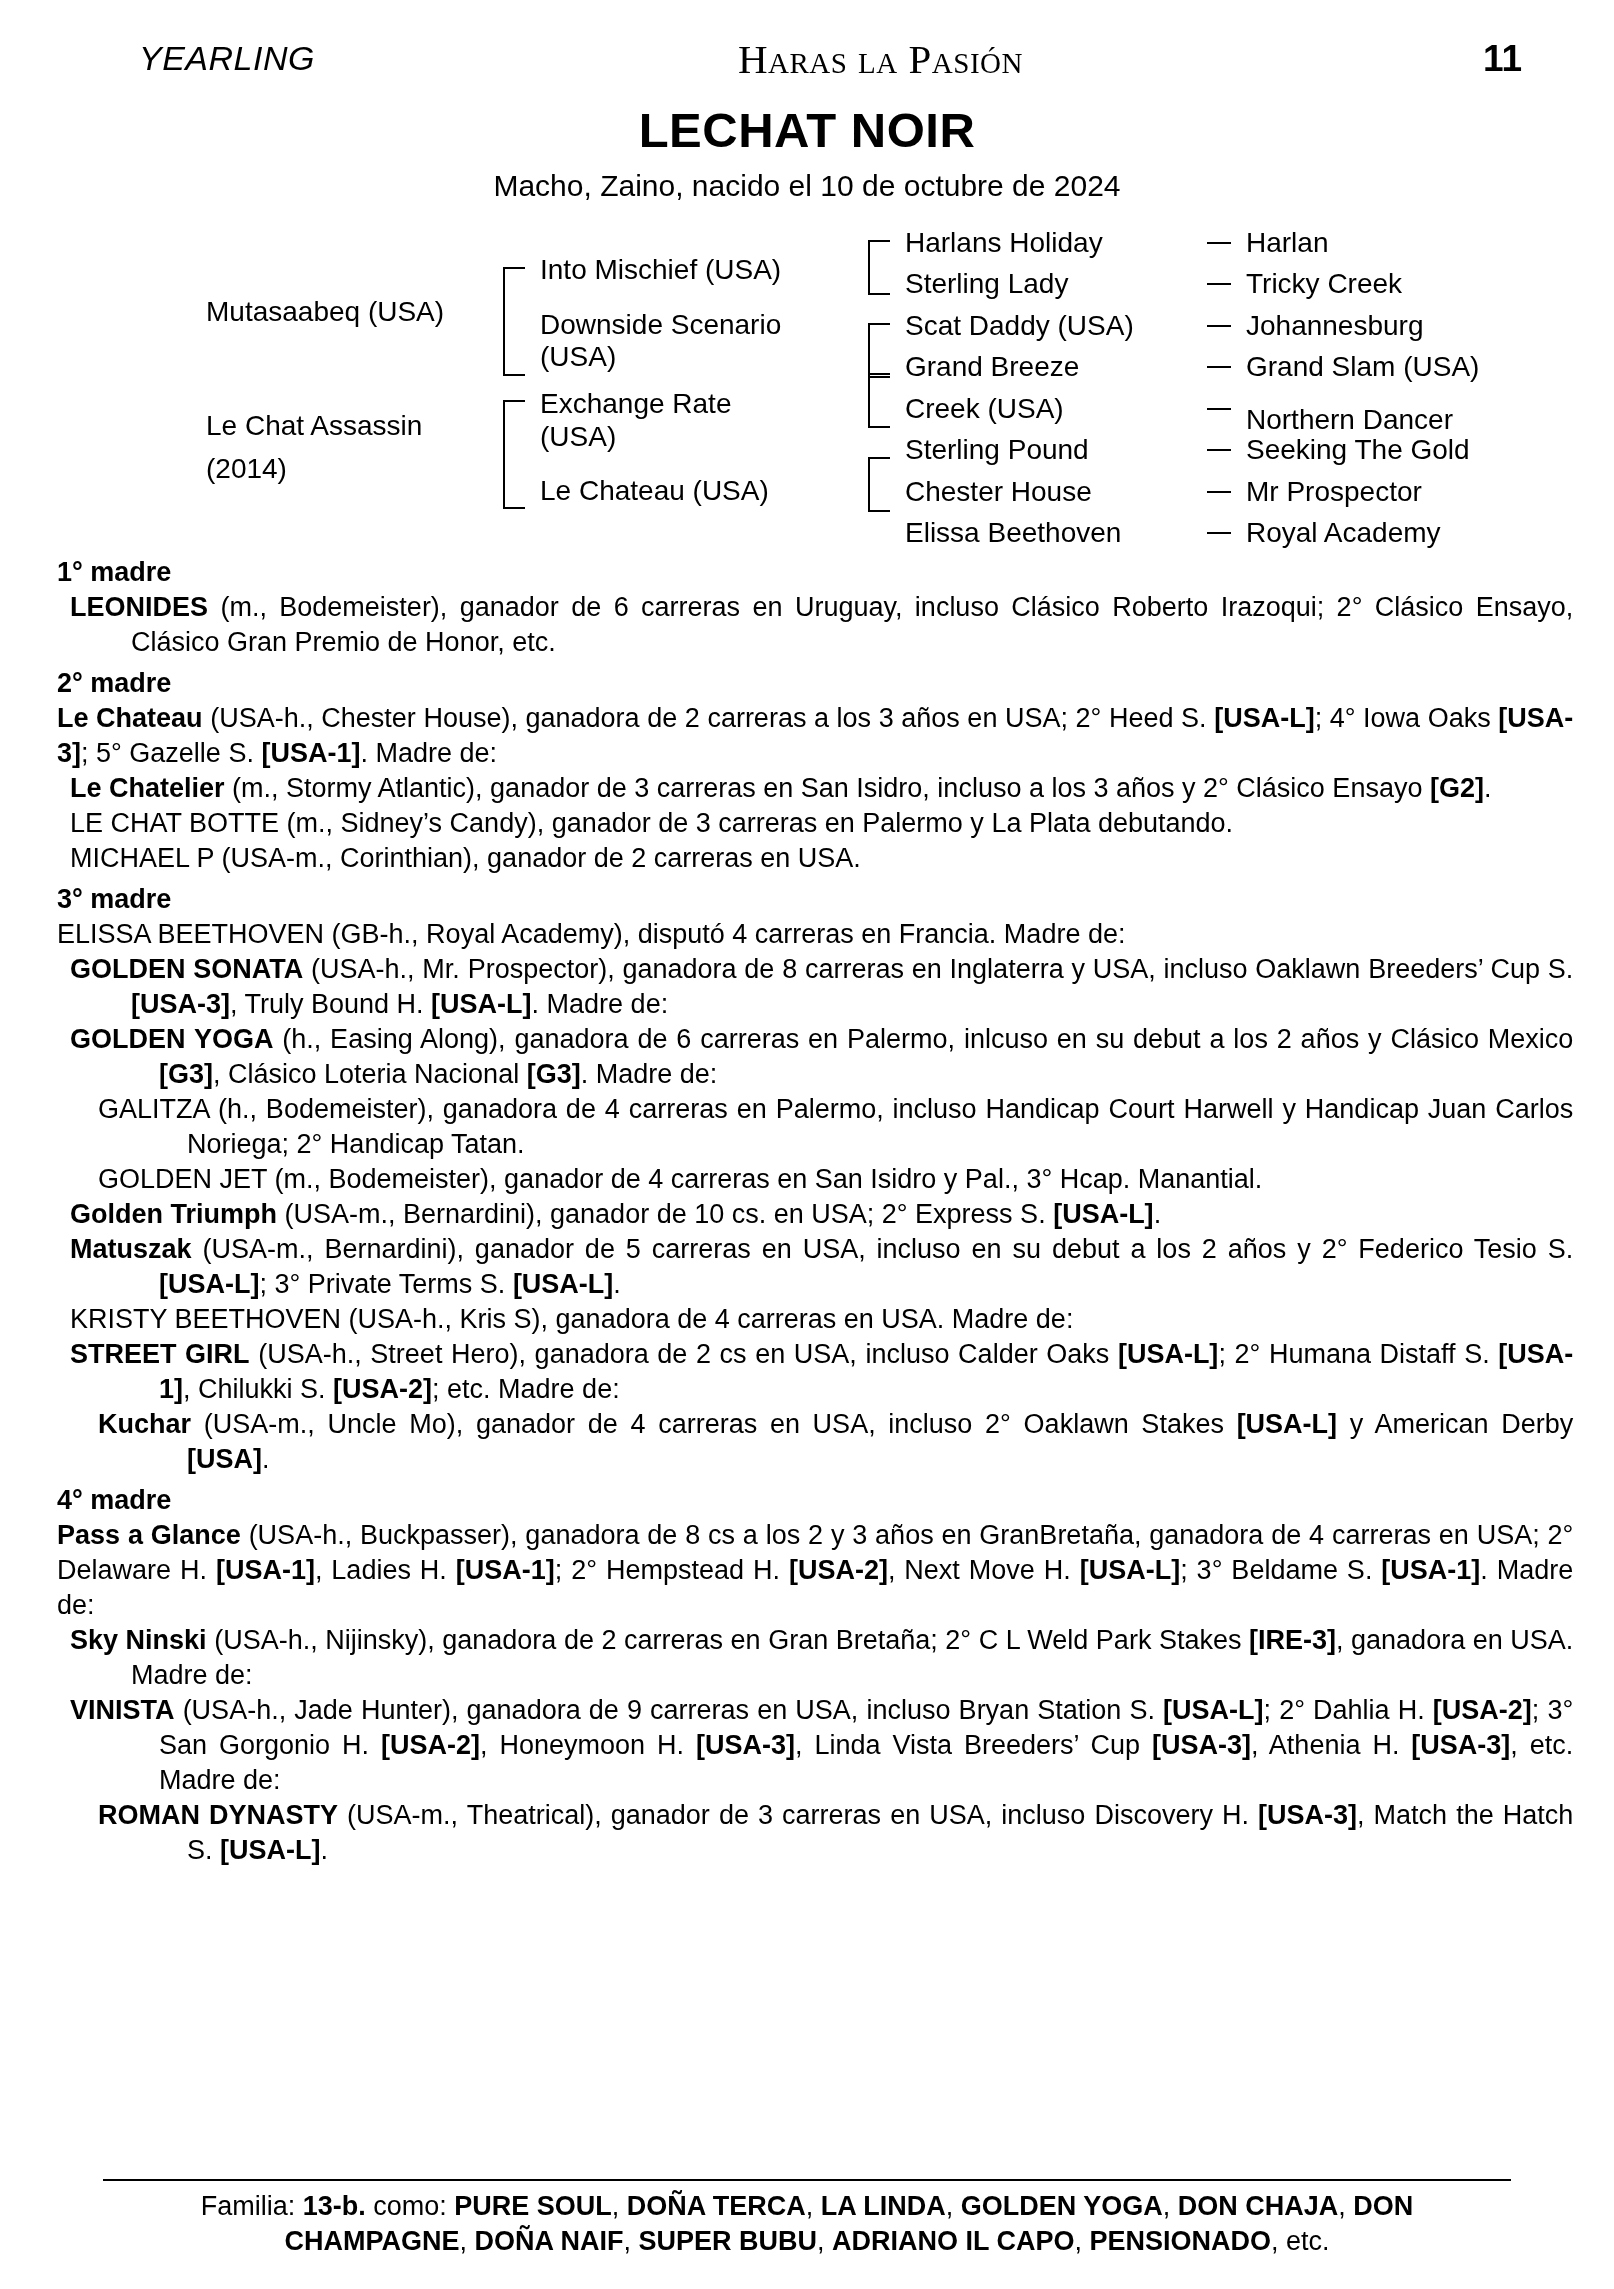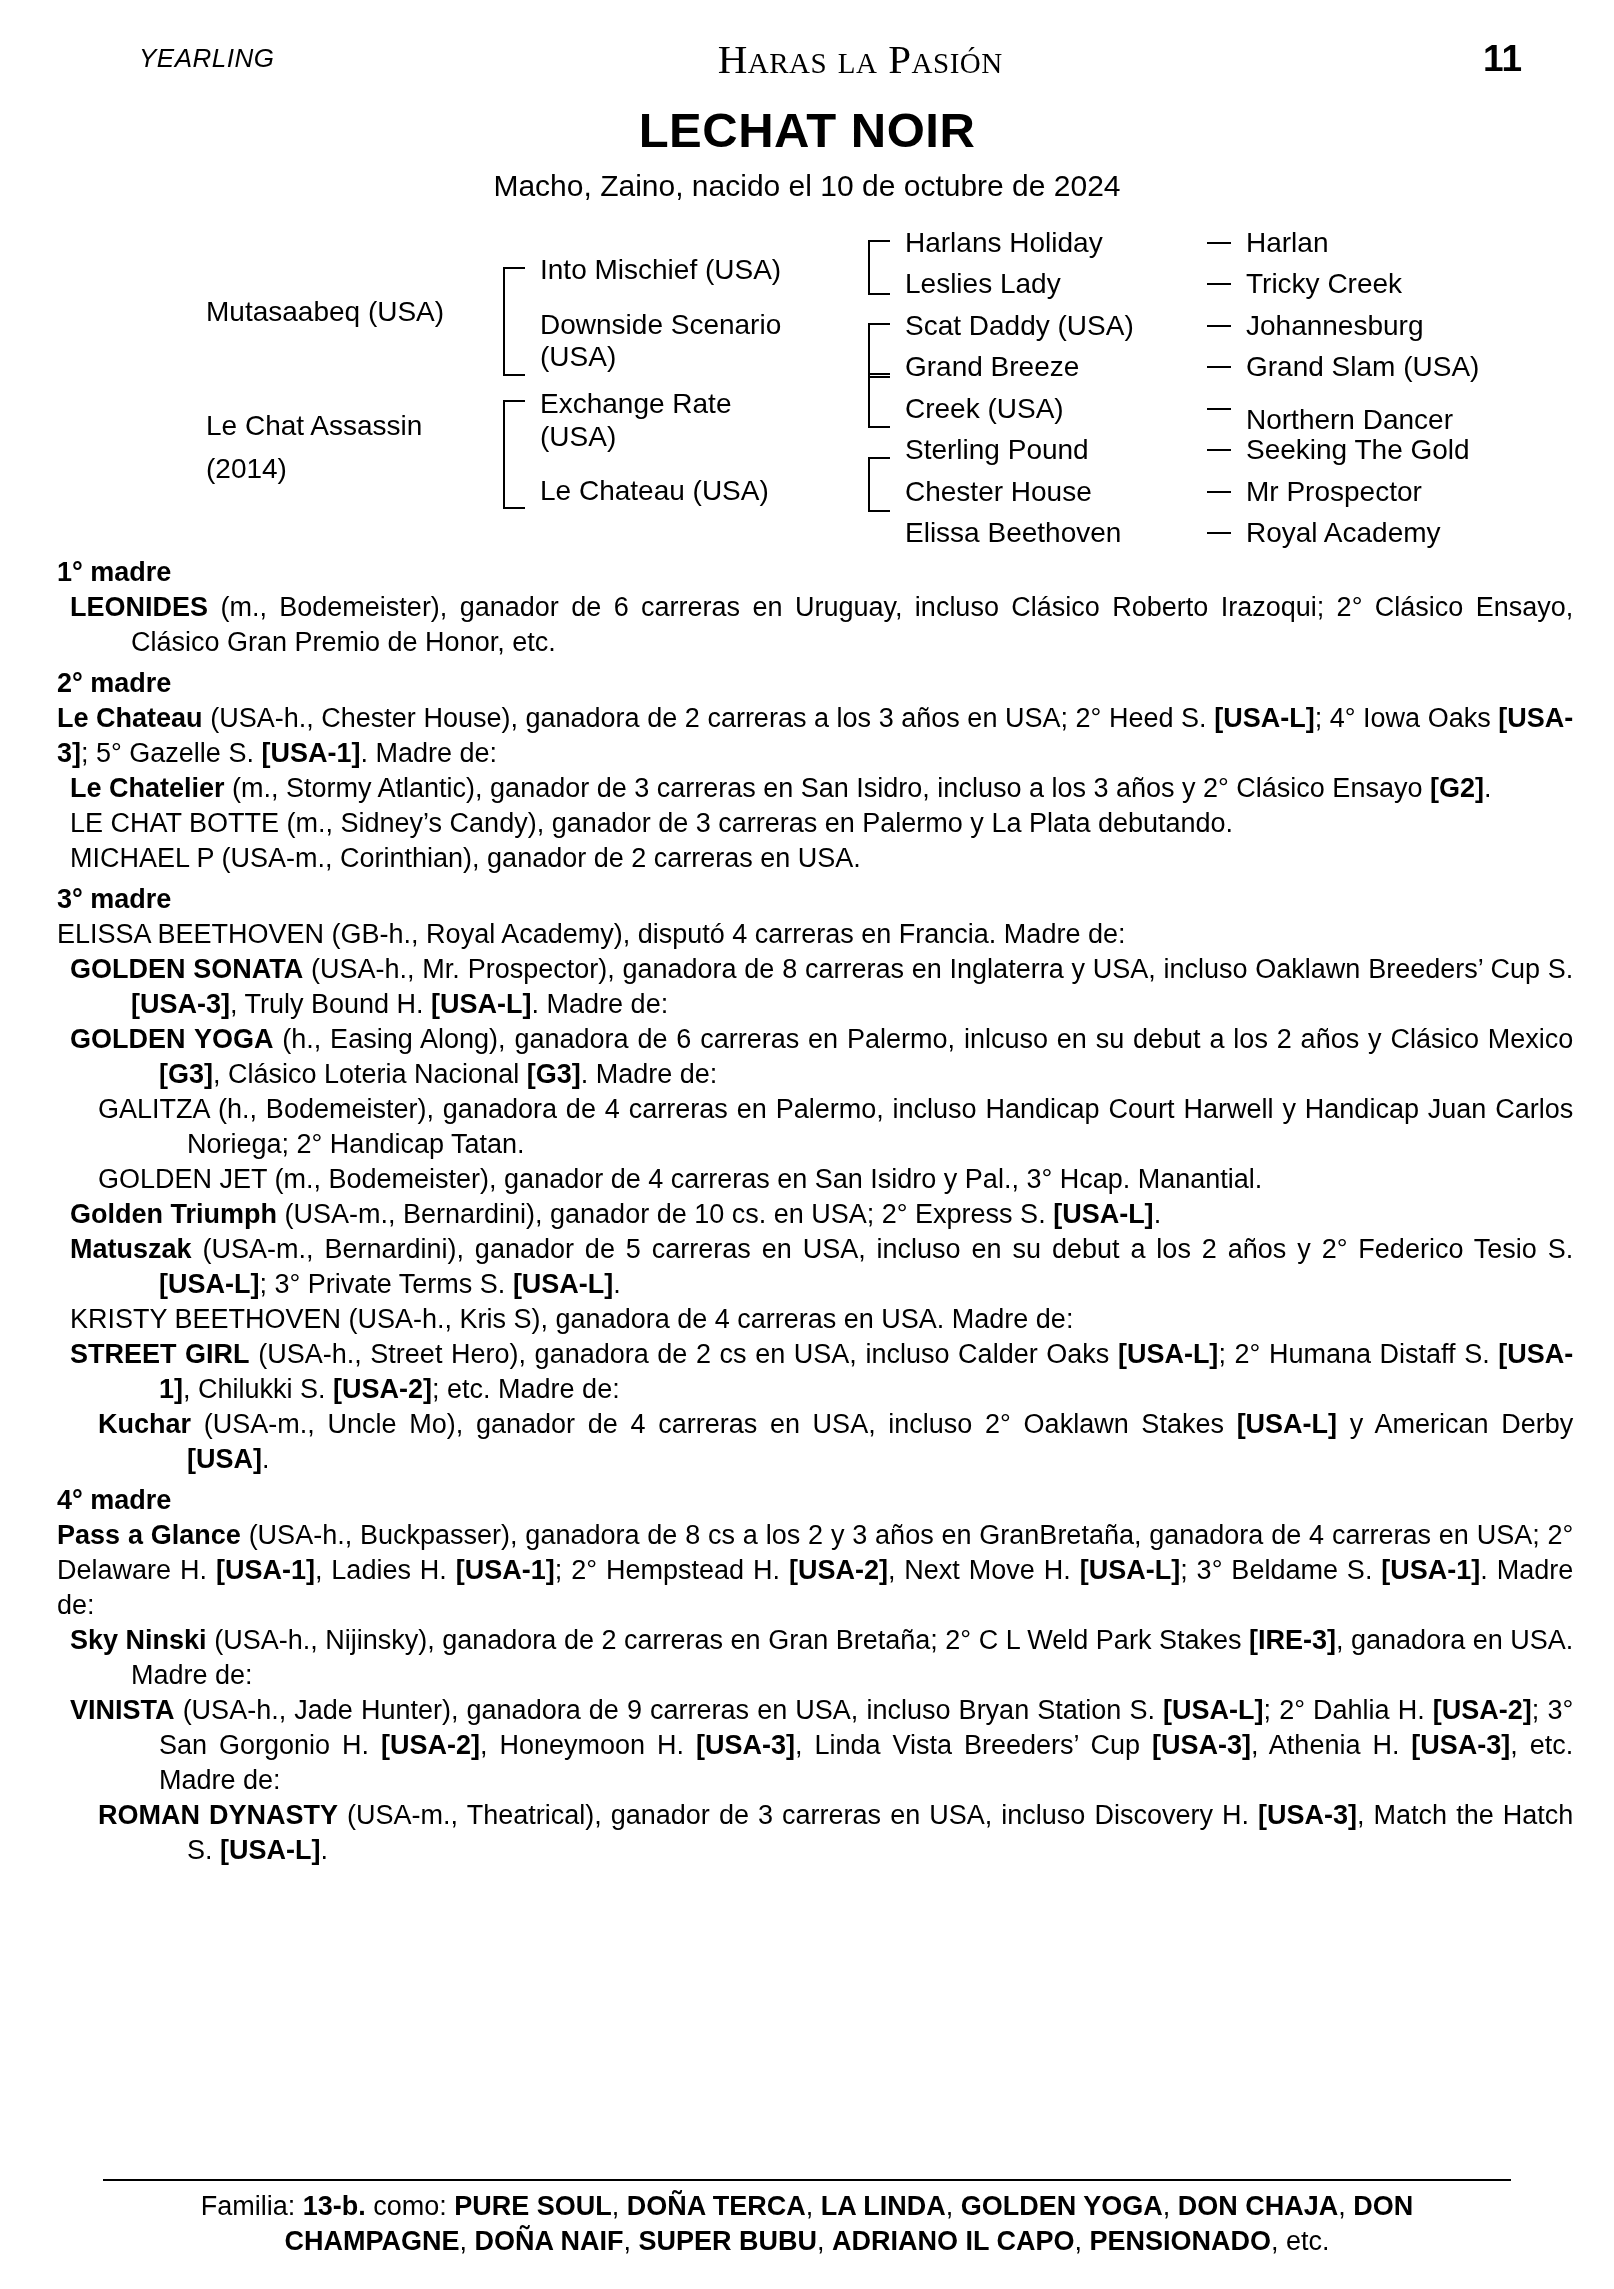--- a/index.html
+++ b/index.html
@@ -25,21 +25,21 @@
   
   .hdr {
     display: flex;
     align-items: center;
     justify-content: space-between;
     padding: 0 55px 0 102px;
     height: 61px;
   }
   .hdr-left {
     font-style: italic;
-    font-size: 26px;
+    font-size: 34px;
     font-weight: 400;
     letter-spacing: 0.5px;
   }
   .hdr-center {
     font-family: "Liberation Serif", serif;
     font-size: 41px;
     letter-spacing: 0.5px;
     font-variant: small-caps;
     text-transform: none;
     flex: 1;
@@ -171,21 +171,21 @@
     <div class="cell c2" style="top:164px; width:351px;">Exchange Rate</div>
     <div class="cell c2" style="top:197px; width:351px;">(USA)</div>
     <div class="cell c2" style="top:251px; width:351px;">Le Chateau (USA)</div>
 
     <div class="brace" style="left:831px; top:16.6px;  height:55px;"></div>
     <div class="brace" style="left:831px; top:100px; height:55px;"></div>
     <div class="brace" style="left:831px; top:150px; height:55px;"></div>
     <div class="brace" style="left:831px; top:234px; height:55px;"></div>
 
     <div class="cell c3" style="top:2.8px;">Harlans Holiday</div>
-    <div class="cell c3" style="top:44px;">Leslies Lady</div>
+    <div class="cell c3" style="top:44px;">Sterling Lady</div>
     <div class="cell c3" style="top:86px;">Scat Daddy (USA)</div>
     <div class="cell c3" style="top:127px;">Grand Breeze</div>
     <div class="cell c3" style="top:169px;">Creek (USA)</div>
     <div class="cell c3" style="top:210px;">Sterling Pound</div>
     <div class="cell c3" style="top:252px;">Chester House</div>
     <div class="cell c3" style="top:293px;">Elissa Beethoven</div>
 
     <div class="dash" style="left:1170px; top:18.5px;"></div>
     <div class="dash" style="left:1170px; top:60px;"></div>
     <div class="dash" style="left:1170px; top:102px;"></div>

